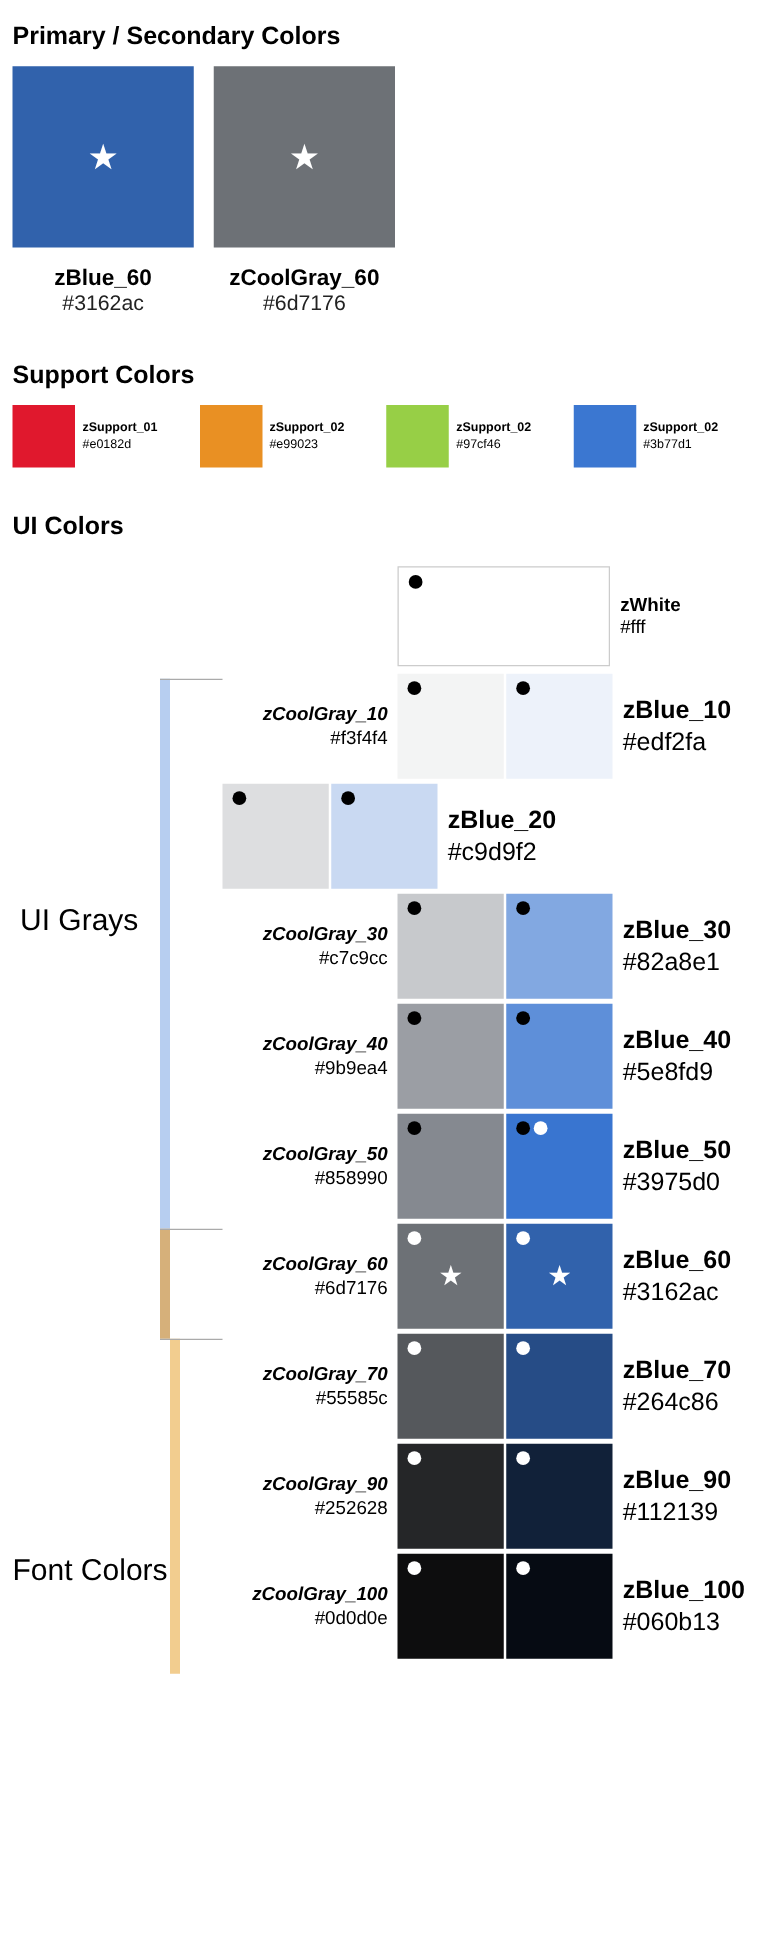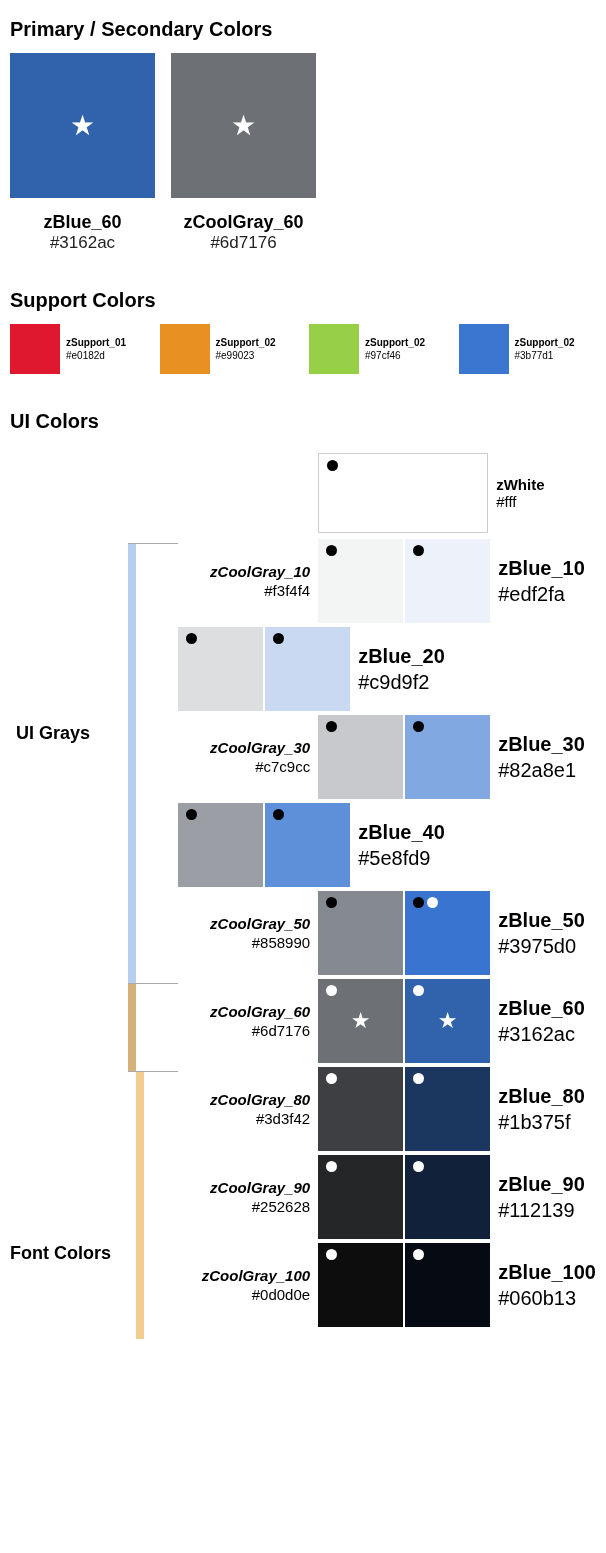--- a/index.html
+++ b/index.html
@@ -34,22 +34,22 @@
   .support-color { width: 50px; height: 50px; flex-shrink:0; }
   .support-text { font-size: 10px; line-height: 1.3; }
   .support-name { font-weight: bold; }
   
   .ui-wrap { display: flex; margin-top: 20px; }
   .left-col {
     width: 140px;
     position: relative;
   }
   .big-label {
-    font-weight: bold;
-    font-size: 18px;
+    font-weight: normal;
+    font-size: 24px;
     position: absolute;
     white-space: nowrap;
     text-align: right;
   }
   .bar-col {
     width: 60px;
     position: relative;
   }
   .bar { position:absolute; }
   .bar-main { left: 0; width: 8px; }
@@ -227,20 +227,24 @@
     <div class="cell" style="background:#82a8e1">
       <div class="dot" style="background:#000"></div>
 
     </div>
     <div class="right-label">
       <div class="nm">zBlue_30</div>
       <div>#82a8e1</div>
     </div>
         </div>
         <div class="scale-row">
+    <div class="left-label">
+      <div class="nm">zCoolGray_40</div>
+      <div>#9b9ea4</div>
+    </div>
     <div class="cell" style="background:#9b9ea4">
       <div class="dot" style="background:#000"></div>
 
     </div>
     <div class="cell" style="background:#5e8fd9">
       <div class="dot" style="background:#000"></div>
 
     </div>
     <div class="right-label">
       <div class="nm">zBlue_40</div>
@@ -280,34 +284,34 @@
 
       <span class="cell-star">★</span>
     </div>
     <div class="right-label">
       <div class="nm">zBlue_60</div>
       <div>#3162ac</div>
     </div>
         </div>
         <div class="scale-row">
     <div class="left-label">
-      <div class="nm">zCoolGray_80</div>
-      <div>#3d3f42</div>
-    </div>
-    <div class="cell" style="background:#3d3f42">
-      <div class="dot" style="background:#fff"></div>
-
-    </div>
-    <div class="cell" style="background:#1b375f">
-      <div class="dot" style="background:#fff"></div>
-
-    </div>
-    <div class="right-label">
-      <div class="nm">zBlue_80</div>
-      <div>#1b375f</div>
+      <div class="nm">zCoolGray_70</div>
+      <div>#55585c</div>
+    </div>
+    <div class="cell" style="background:#55585c">
+      <div class="dot" style="background:#fff"></div>
+
+    </div>
+    <div class="cell" style="background:#264c86">
+      <div class="dot" style="background:#fff"></div>
+
+    </div>
+    <div class="right-label">
+      <div class="nm">zBlue_70</div>
+      <div>#264c86</div>
     </div>
         </div>
         <div class="scale-row">
     <div class="left-label">
       <div class="nm">zCoolGray_90</div>
       <div>#252628</div>
     </div>
     <div class="cell" style="background:#252628">
       <div class="dot" style="background:#fff"></div>
 

